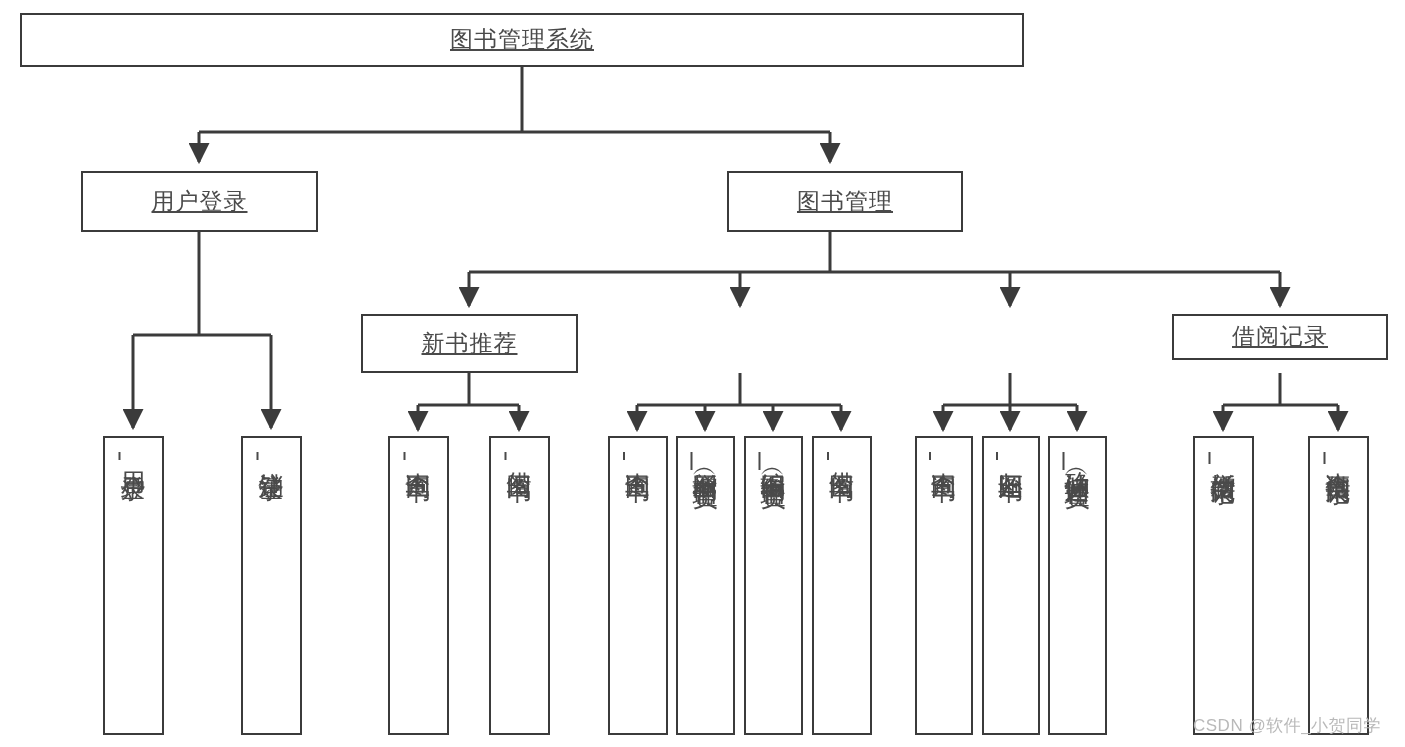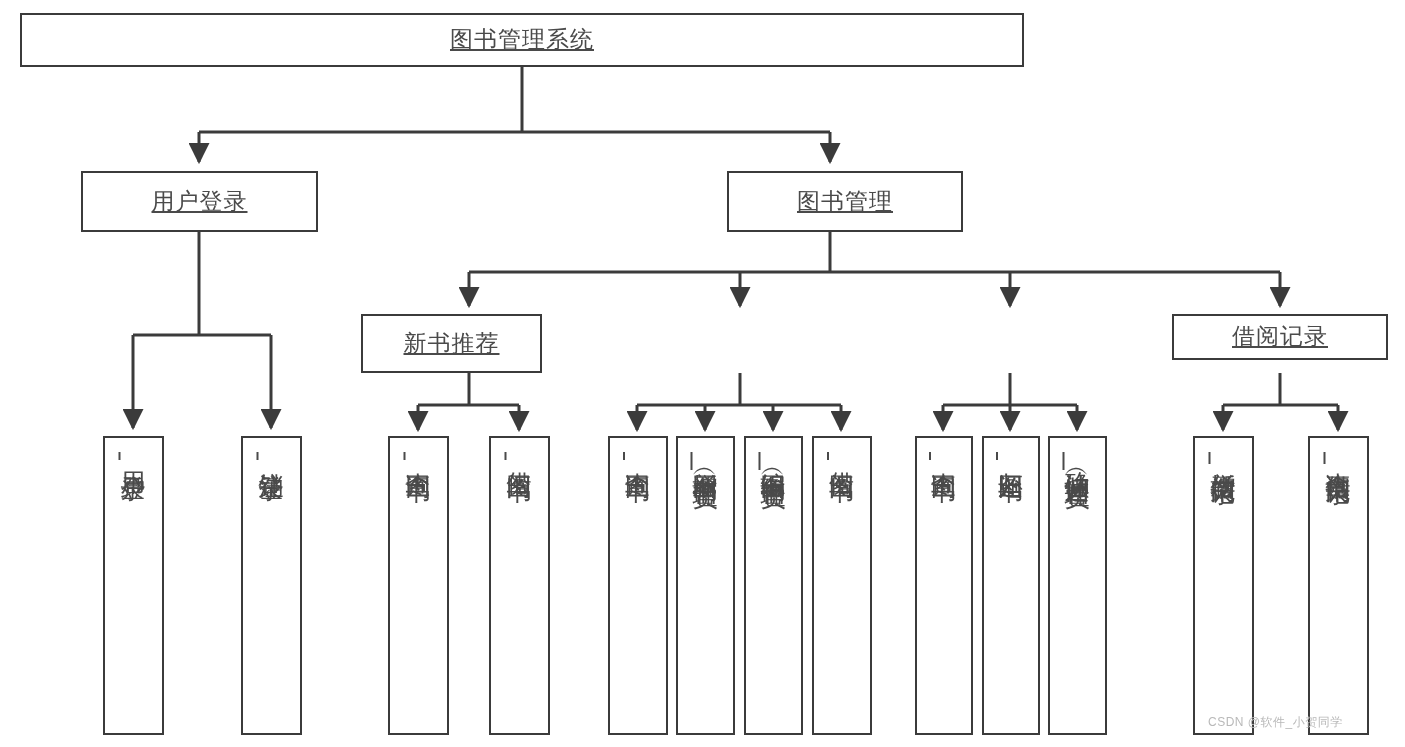--- a/index.html
+++ b/index.html
@@ -49,27 +49,26 @@
     text-orientation:upright;
     font-size:25px;
     line-height:1.12;
     letter-spacing:2px;
     white-space:nowrap;
   }
 
   .watermark{
     position:absolute;
     left:1193px;top:714px;
-    font-size:12px;
+    font-size:17px;
     color:#b9b9b9;
     letter-spacing:0.5px;
     white-space:nowrap;
     z-index:5;
     font-family:"Liberation Sans","DejaVu Sans",sans-serif;
-    padding-left:15px;
   }
 </style>
 </head>
 <body>
 
 <div id="canvas">
 
   <svg id="wires" viewBox="0 0 1405 747">
     <defs>
       <marker id="arrow" viewBox="0 0 10 10" refX="9" refY="5" markerWidth="7" markerHeight="7" orient="auto-start-reverse">
@@ -124,21 +123,21 @@
     <span class="lbl">图书管理系统</span>
   </div>
 
   <div class="node h-node" style="left:81px;top:171px;width:237px;height:61px;">
     <span class="lbl">用户登录</span>
   </div>
   <div class="node h-node" style="left:712px;top:171px;width:236px;height:61px;margin-left:15px;">
     <span class="lbl">图书管理</span>
   </div>
 
-  <div class="node h-node" style="left:361px;top:314px;width:181px;height:59px;">
+  <div class="node h-node" style="left:361px;top:314px;width:217px;height:59px;">
     <span class="lbl">新书推荐</span>
   </div>
   <div class="node h-node" style="left:1172px;top:314px;width:216px;height:46px;">
     <span class="lbl">借阅记录</span>
   </div>
 
   <div class="node leaf" style="left:103px;top:436px;width:61px;height:299px;">
     <span class="lbl">用户登录</span>
   </div>
   <div class="node leaf" style="left:241px;top:436px;width:61px;height:299px;">

